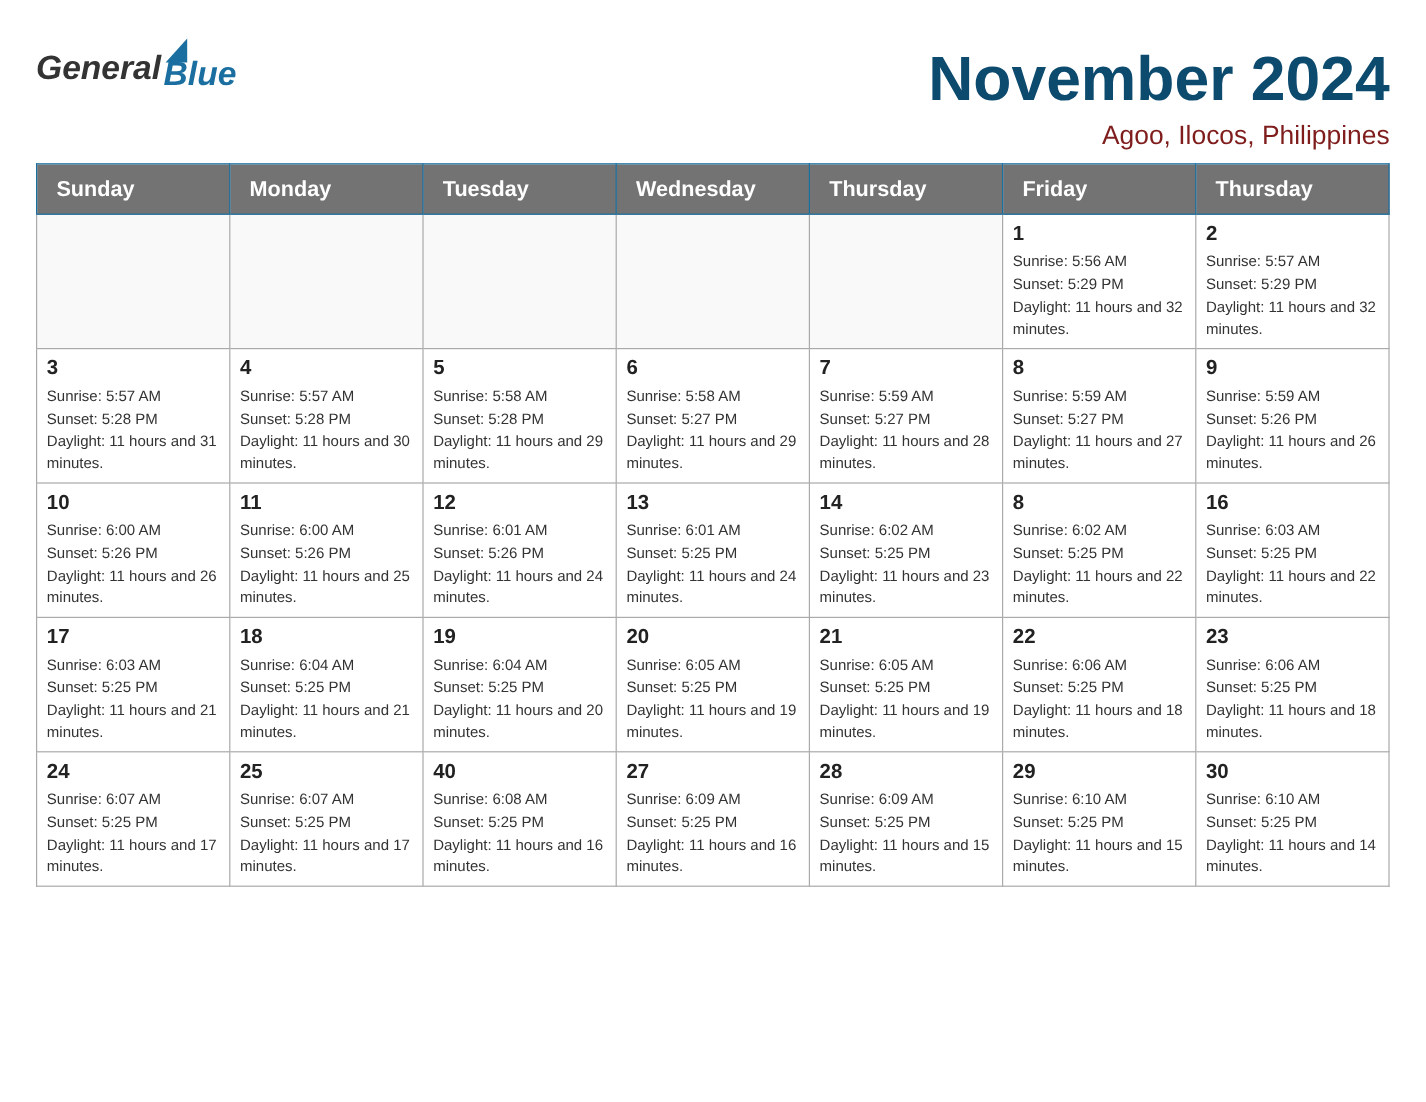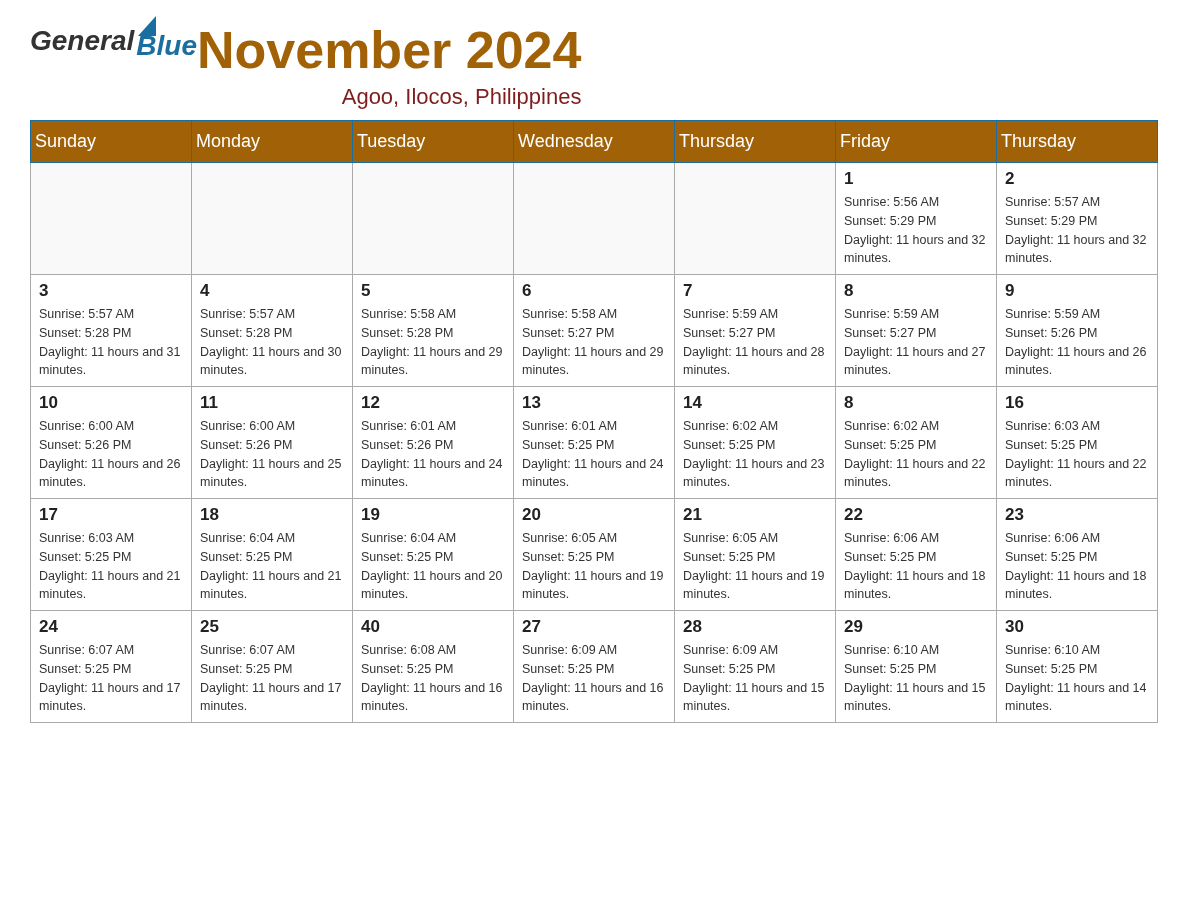--- a/index.html
+++ b/index.html
@@ -5,22 +5,24 @@
     * { box-sizing: border-box; margin: 0; padding: 0; }
     body {
       font-family: Arial, sans-serif;
       background: #fff;
       width: 1188px;
       min-height: 918px;
       padding: 20px 30px;
     }
     .header {
       display: flex;
+      justify-content: space-between;
       align-items: flex-start;
       margin-bottom: 10px;
+      margin-top: 16px;
     }
     .logo {
       display: flex;
       align-items: center;
       gap: 0px;
     }
     .logo-general {
       font-size: 28px;
       font-weight: bold;
       color: #333;
@@ -41,38 +43,38 @@
       color: #1a6fa0;
       font-style: italic;
       margin-top: -6px;
     }
     .title-block {
       text-align: right;
     }
     .month-title {
       font-size: 52px;
       font-weight: bold;
-      color: #a16207;
+      color: #0c4a6e;
     }
     .location-title {
       font-size: 22px;
       color: #7f1d1d;
       margin-top: 4px;
     }
     .calendar-table {
       width: 100%;
       border-collapse: collapse;
       margin-top: 10px;
     }
     .calendar-table th {
-      background-color: #a16207;
+      background-color: #737373;
       color: #fff;
       font-size: 18px;
-      font-weight: normal;
-      padding: 10px 4px;
+      font-weight: bold;
+      padding: 10px 16px;
       text-align: left;
       border: 1px solid #1a6fa0;
     }
     .calendar-table td {
       vertical-align: top;
       border: 1px solid #aaa;
       padding: 6px 8px;
       width: 14.28%;
       min-height: 110px;
       font-size: 13px;

